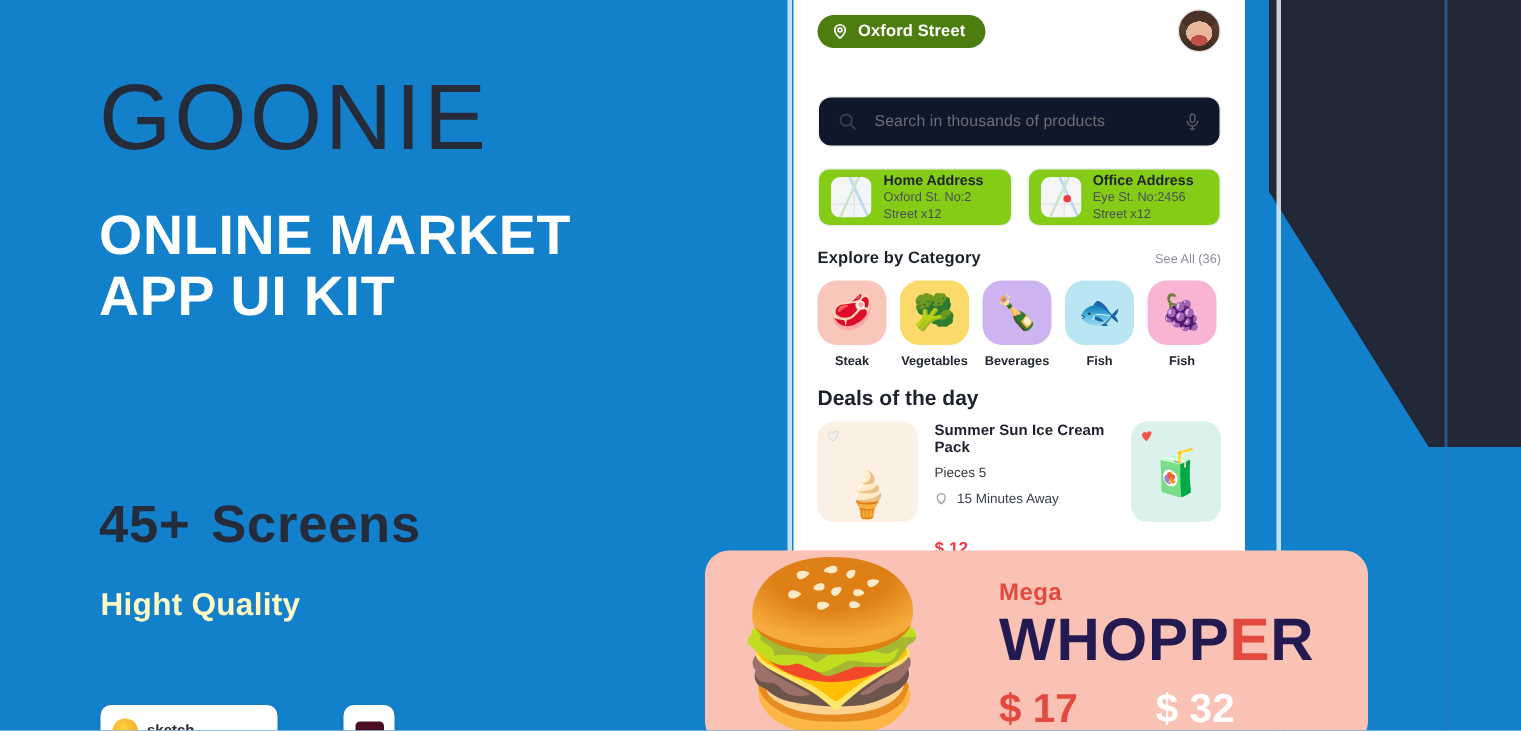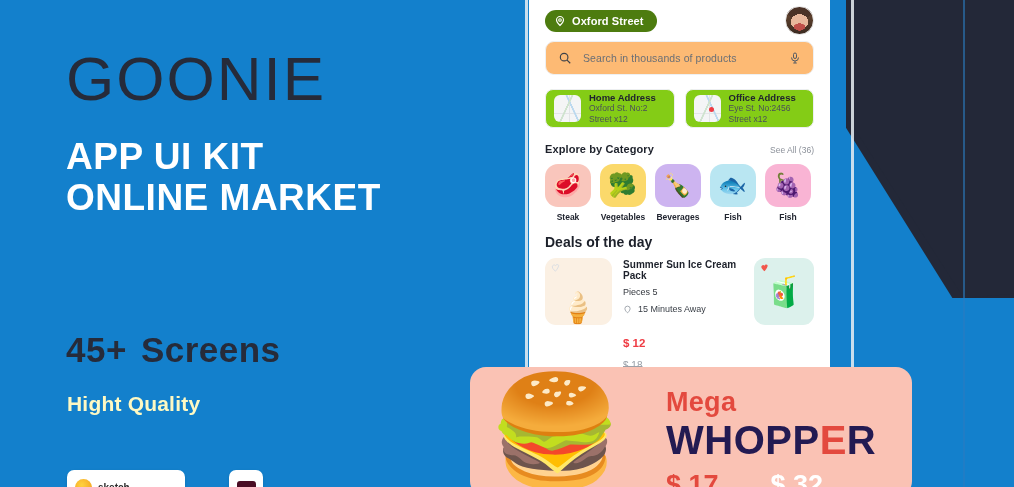--- a/index.html
+++ b/index.html
@@ -97,22 +97,22 @@
     width: 29px; height: 29px; border-radius: 50%;
     background:
       radial-gradient(ellipse 34% 22% at 50% 74%, #c0504a 0 60%, transparent 61%),
       radial-gradient(ellipse 46% 40% at 50% 55%, #e8b79b 0 70%, transparent 71%),
       radial-gradient(ellipse 70% 48% at 50% 12%, #4b3226 0 70%, transparent 71%),
       linear-gradient(#6d4b33, #3b2a20);
     border: 1px solid #e7e7e7; flex: none;
   }
 
   .search {
-    margin-top: 6px; height: 34px; border-radius: 9px;
-    background: #fdba74; border: 1px solid #eef0f2;
+    margin-top: 29px; height: 34px; border-radius: 9px;
+    background: #0f172a; border: 1px solid #eef0f2;
     display: flex; align-items: center; gap: 11px; padding: 4px 12px;
   }
   .search-ic { width: 14px; height: 14px; flex: none; }
   .search-ph { font-size: 10.5px; color: #6a6f76; flex: 1; letter-spacing: .1px; }
   .mic-ic { width: 12px; height: 14px; flex: none; }
 
   .addr-row { margin-top: 14px; display: flex; gap: 10px; }
   .addr-card {
     flex: 1; height: 39px; border-radius: 8px;
     border: 1px solid #eceef0; background: #84cc16;
@@ -185,21 +185,21 @@
     position: absolute; left: 470px; top: 367px;
     width: 442px; height: 130px;
     background: #fac2b4; border-radius: 16px;
     overflow: hidden;
   }
   .whopper-burger {
     position: absolute; left: 18px; top: 10px;
     font-size: 108px; line-height: 1;
   }
   .whopper-copy { position: absolute; left: 196px; top: 20px; }
-  .mega { font-size: 27px; font-weight: 700; color: #e3493e; letter-spacing: .3px; }
+  .mega { font-size: 16px; font-weight: 700; color: #e3493e; letter-spacing: .3px; }
   .wtitle {
     margin-top: 2px; font-size: 40px; font-weight: 800;
     color: #231a52; letter-spacing: .5px; line-height: 1;
   }
   .wtitle .hl { color: #e3493e; }
   .wprices { margin-top: 10px; display: flex; align-items: baseline; gap: 52px; }
   .wprice-a { font-size: 27px; font-weight: 800; color: #e3493e; }
   .wprice-b { font-size: 27px; font-weight: 800; color: #ffffff; }
 </style>
 </head>
@@ -210,22 +210,22 @@
   <div class="dark-wedge"></div>
   <div class="dark-wedge-2"></div>
 
   <div class="phone-rail rail-a"></div>
   <div class="phone-rail rail-b"></div>
   <div class="phone-rail rail-c"></div>
 
   <div class="hero">
     <div class="hero-brand">GOONIE</div>
     <div class="hero-sub">
+      <div>ONLINE MARKET</div>
       <div>APP UI KIT</div>
-      <div>ONLINE MARKET</div>
     </div>
   </div>
 
   <div class="hero-screens">
     <span>45+</span><span class="gap"></span><span>Screens</span>
   </div>
 
   <div class="hero-quality">Hight Quality</div>
 
   <div class="badges">

